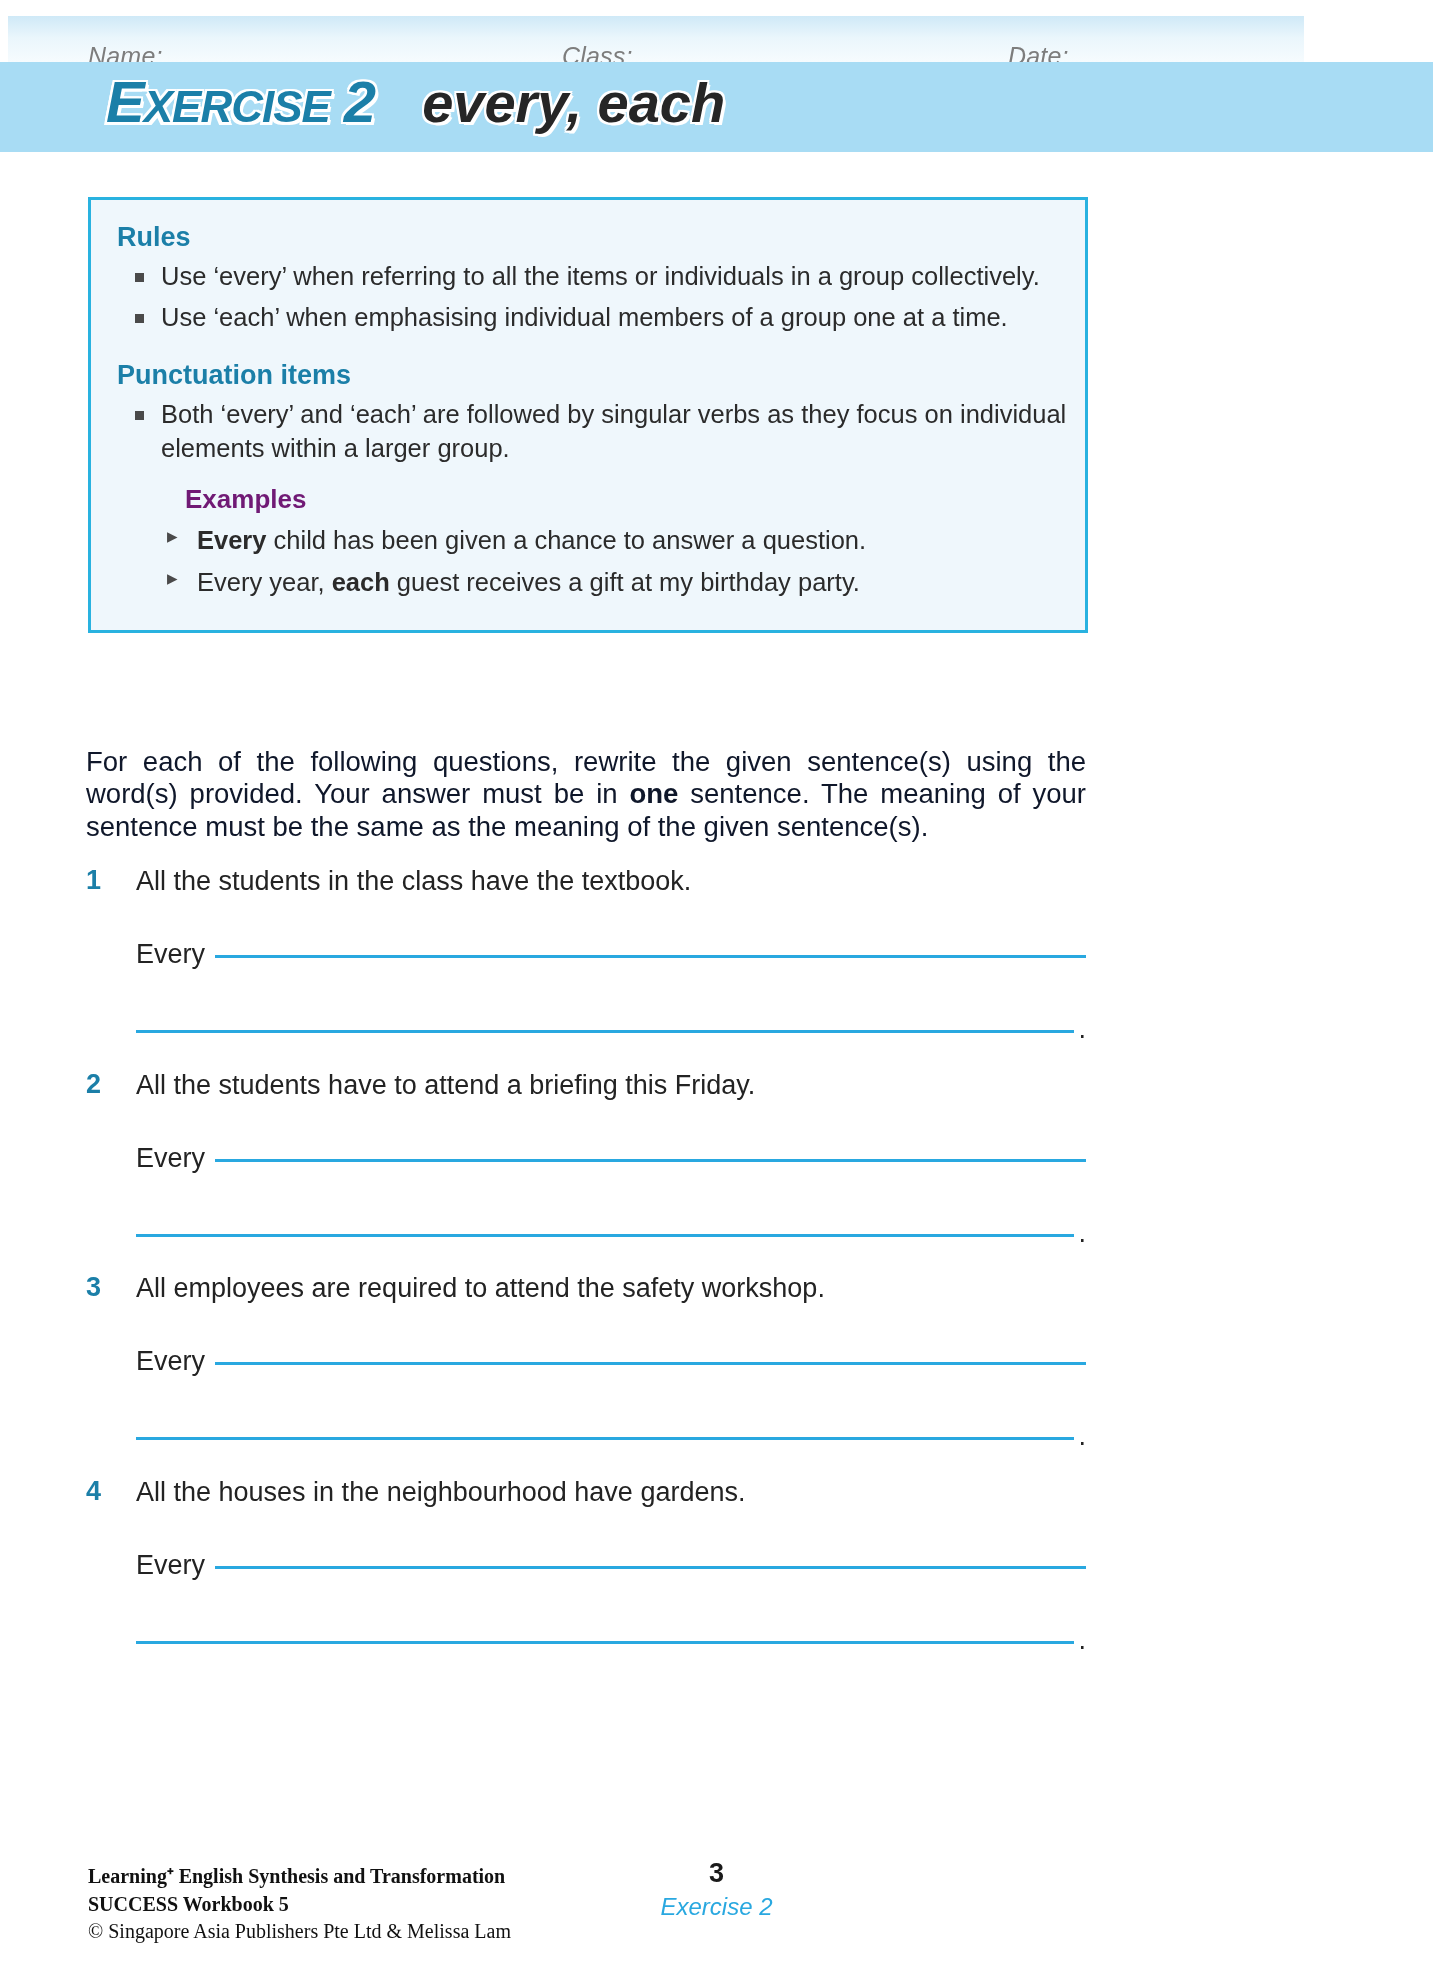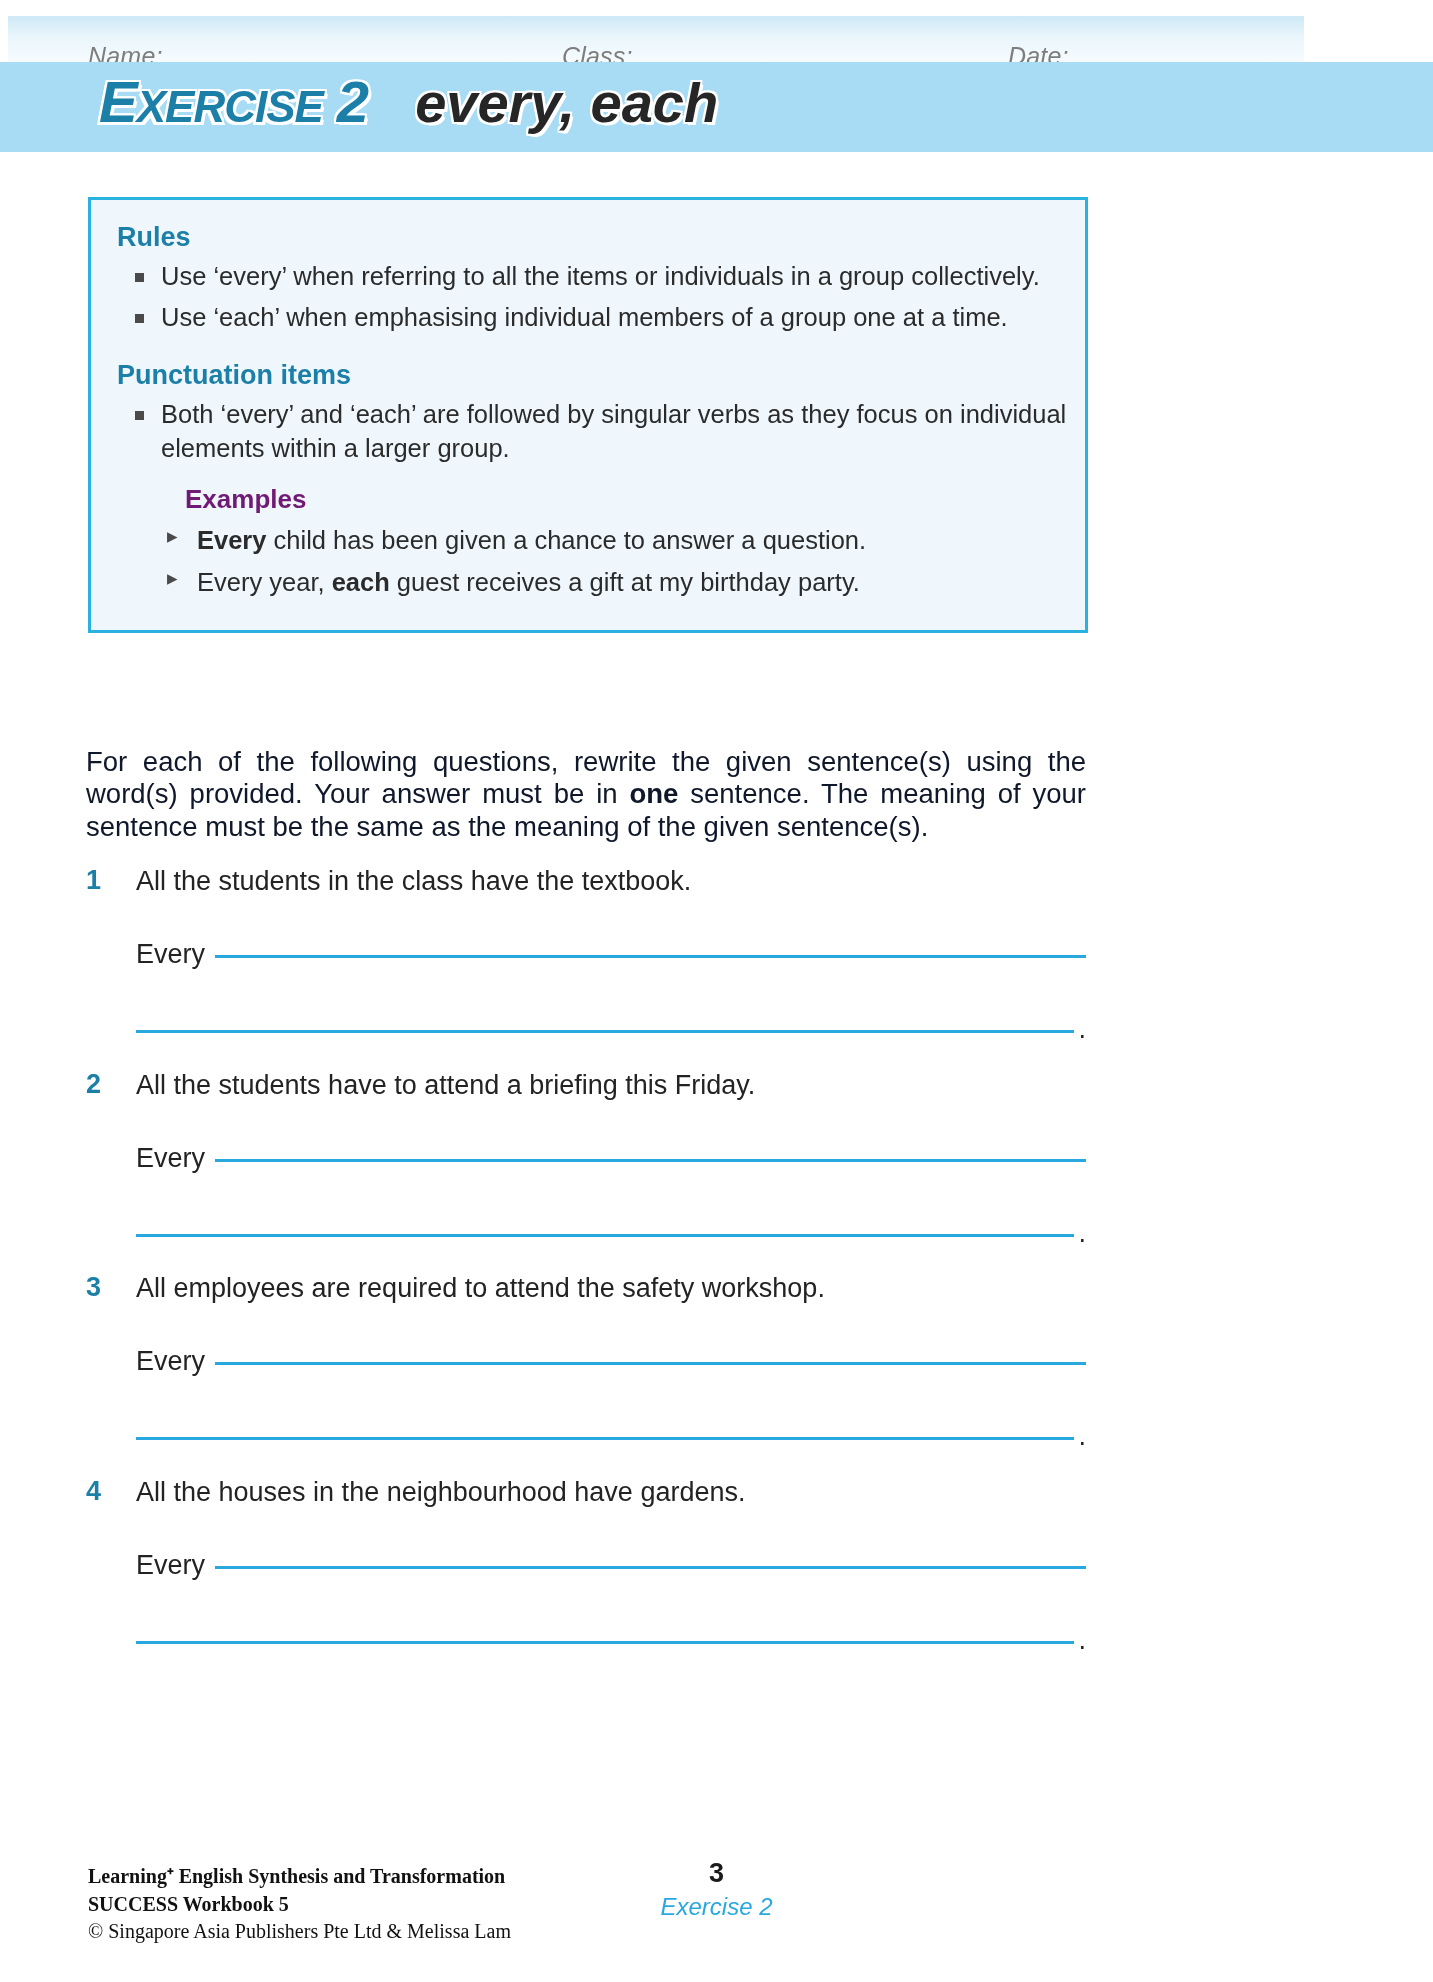--- a/index.html
+++ b/index.html
@@ -40,21 +40,21 @@
   
   .titleband {
     position: absolute;
     left: 0; top: 62px;
     width: 1433px;
     height: 90px;
     background: #a8dcf4;
   }
   .titleband-inner {
     position: absolute;
-    left: 99px;
+    left: 106px;
     top: 6px;
     white-space: nowrap;
     text-align: center;
   }
   .ex-word {
     font-style: italic;
     font-weight: bold;
     color: #1b7fa8;
     letter-spacing: -1px;
     text-shadow:

